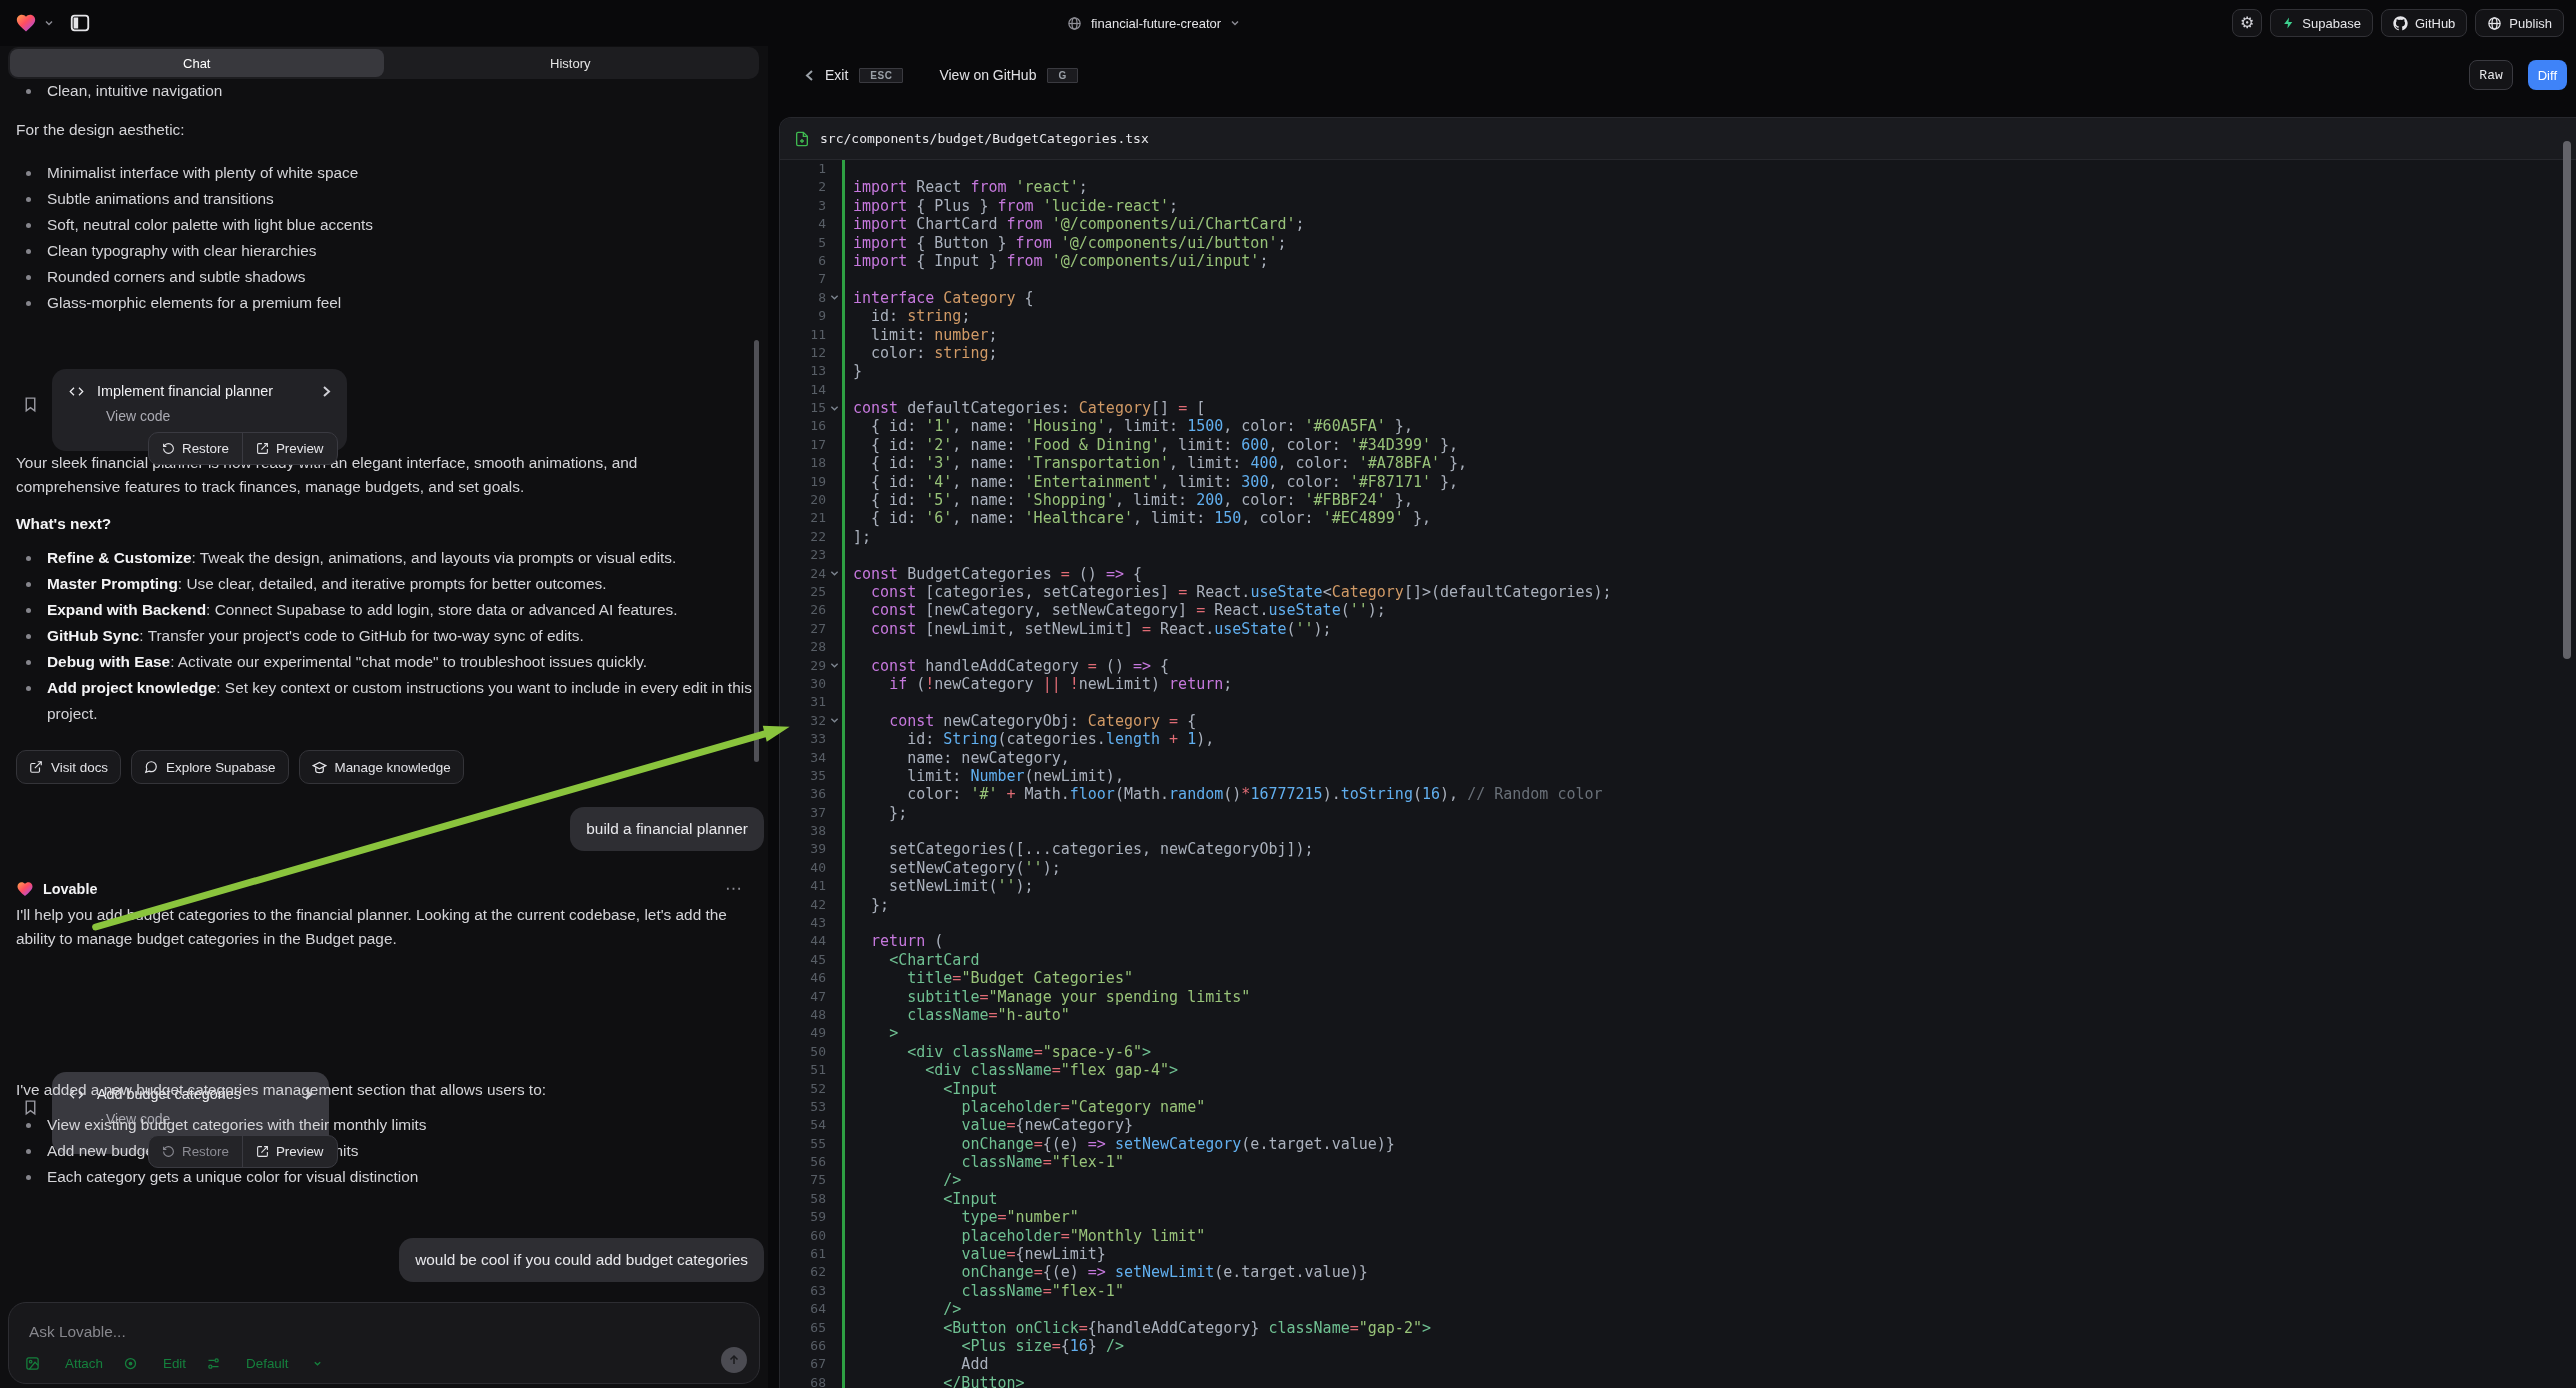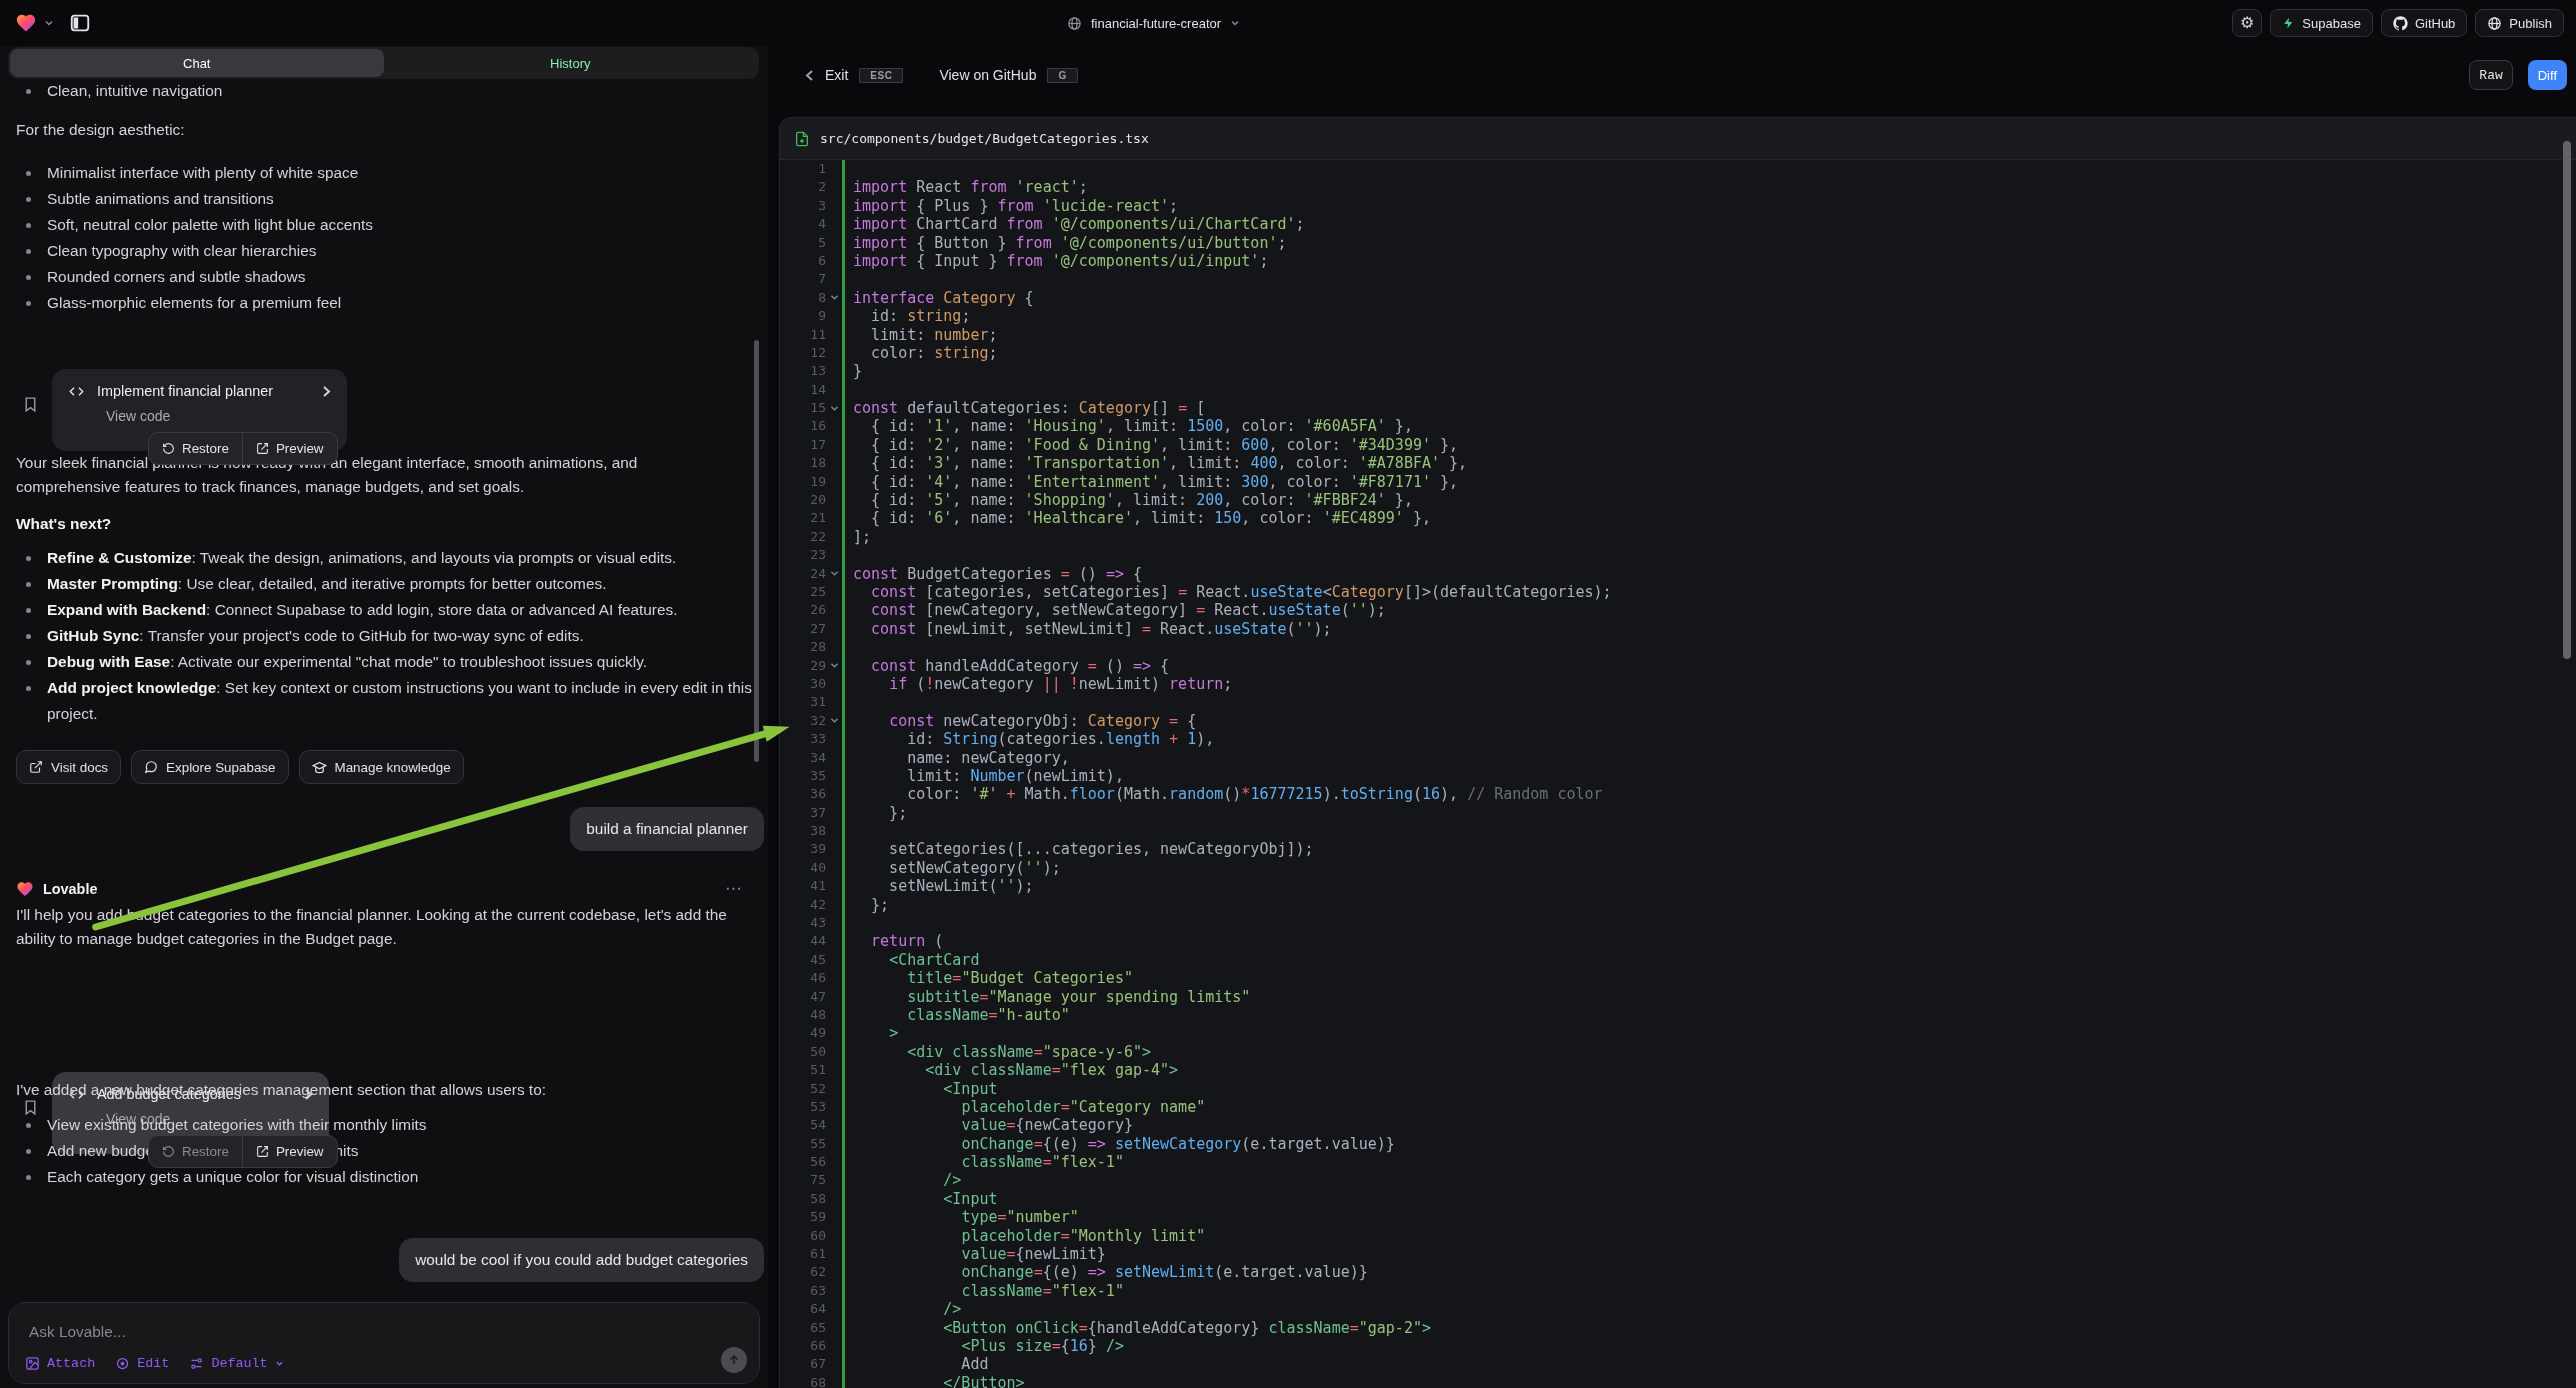--- a/index.html
+++ b/index.html
@@ -19,21 +19,21 @@
   .tb-right{position:absolute;right:12px;top:9px;display:flex;gap:8px;align-items:center}
   .pill{height:28px;display:inline-flex;align-items:center;gap:7px;padding:0 11px;border:1px solid #313136;
     border-radius:8px;background:#131316;color:#e6e6ea;font-size:13px;cursor:pointer}
   .pill.iconic{padding:0 7px}
   .gear-glyph{font-size:16px;color:#d2d2d8;line-height:1}
 
   
   .chat{position:absolute;left:0;top:46px;width:768px;height:1342px;background:#0f0f11;overflow:hidden}
   .tabs{position:absolute;left:8px;top:1px;width:751px;height:32px;background:#1d1d20;border-radius:10px;
     display:flex;padding:2px;z-index:2}
-  .tab{flex:1;display:flex;align-items:center;justify-content:center;font-size:13px;color:#86efac;
+  .tab{flex:1;display:flex;align-items:center;justify-content:center;font-size:13px;color:#e5e5e5;
     border-radius:8px;cursor:pointer}
   .tab.active{background:#38383d;color:#fff}
 
   .blk{position:absolute;left:16px;right:16px;color:#d4d4d8;font-size:15.4px}
   .para{line-height:24px}
   .bold{color:#f3f3f5;font-weight:700}
   .heading{color:#f3f3f5;font-weight:700}
   ul.bullets{list-style:none}
   .bullet{position:relative;padding-left:31px;line-height:26px;color:#d4d4d8}
   .bullet::before{content:"";position:absolute;left:10px;top:11px;width:5px;height:5px;border-radius:50%;background:#85858c}
@@ -75,21 +75,21 @@
   .bubble{position:absolute;right:4px;background:#2e2e33;border-radius:14px;padding:13px 16px;
     color:#e8e8ec;font-size:15.4px;white-space:nowrap}
   .heart-sm{width:18px;height:18px;display:inline-flex}
   .lov-name{color:#f3f3f5;font-size:14.4px;font-weight:600;flex:1}
   .dots{color:#8b8b93;font-size:17px;letter-spacing:2px;margin-right:8px;cursor:pointer}
 
   .ask-box{position:absolute;left:8px;right:8px;top:1256px;height:82px;background:#18181b;
     border:1px solid #2d2d32;border-radius:18px;z-index:2}
   .ask-ph{position:absolute;left:20px;top:20px;color:#87878d;font-size:15.4px}
   .ask-row{position:absolute;left:16px;bottom:12px;display:flex;align-items:center;gap:20px}
-  .chip{display:inline-flex;align-items:center;gap:7px;color:#8b5cf6;font-size:13.4px;cursor:pointer;background:none;border:none;font-family:Liberation Mono, monospace}
+  .chip{display:inline-flex;align-items:center;gap:25px;color:#15803d;font-size:13.4px;cursor:pointer;background:none;border:none;font-family:Liberation Sans, sans-serif}
   .send{position:absolute;right:12px;bottom:10px;width:26px;height:26px;border-radius:50%;background:#4b4b52;
     border:none;display:flex;align-items:center;justify-content:center;cursor:pointer}
   .chat-sb{position:absolute;left:754px;top:294px;width:5px;height:422px;border-radius:3px;background:#505056}
 
   
   .editor{position:absolute;left:768px;top:46px;right:0;bottom:0;background:#09090b}
   .ed-toolbar{position:absolute;left:0;top:0;right:0;height:58px;display:flex;align-items:center;padding-left:37px;gap:11px}
   .ed-toolbar .txt{color:#e2e2e6;font-size:14px}
   .kbd{border:1px solid #3a3a40;background:#1b1b1f;border-radius:1px;padding:1px 10px;font-size:10px;
     color:#9ba1a8;font-weight:700;letter-spacing:0.5px}

